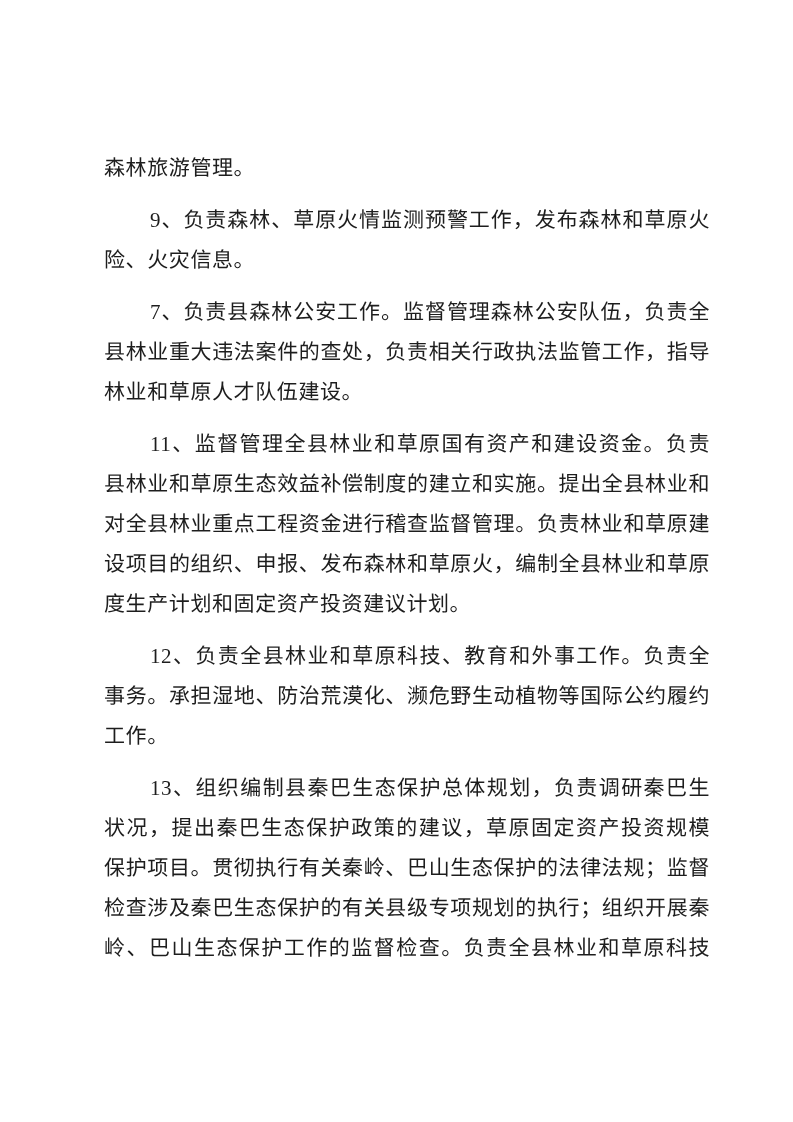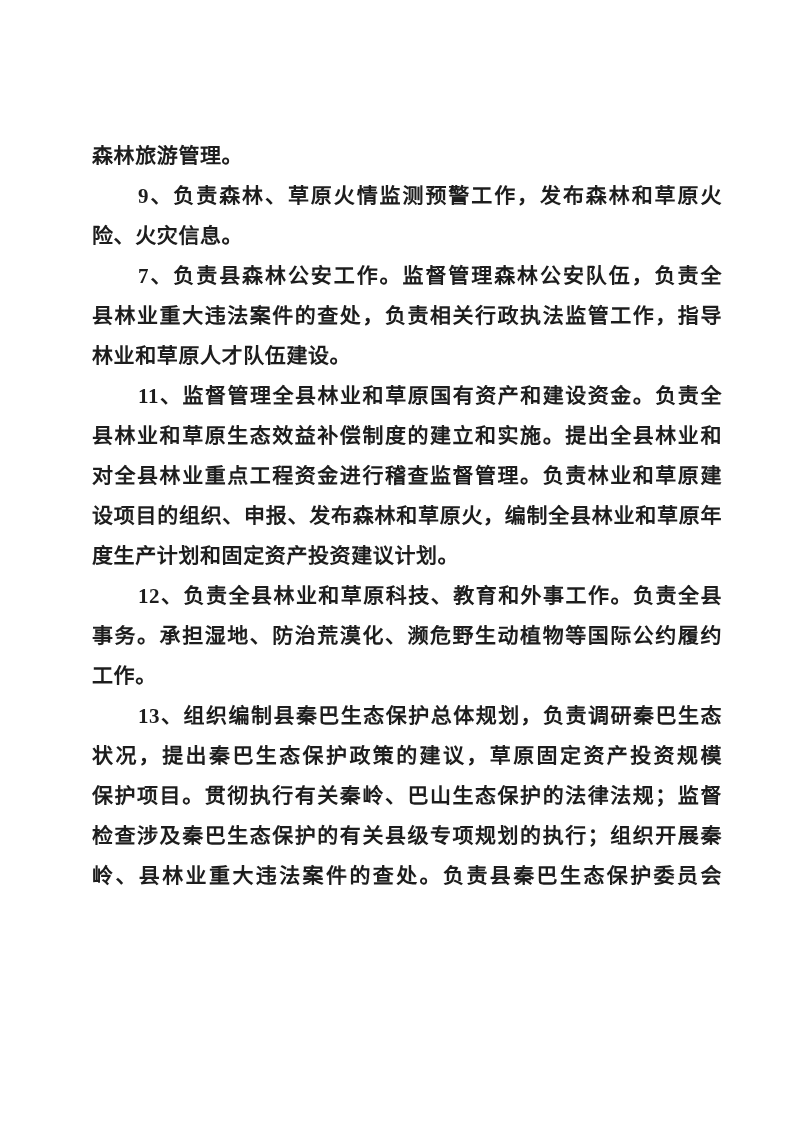--- a/index.html
+++ b/index.html
@@ -26,23 +26,22 @@
     left: 92px;
     top: 136px;
     width: 630px;
     font-family: "Liberation Serif", "DejaVu Serif", serif;
     font-size: 21px;
     letter-spacing: 0.6px;
     color: #1d1d1d;
     font-weight: 400;
   }
   .para {
-    margin: 0;
+    margin: 12px;
     padding: 0;
-    font-weight: bold;
   }
   .line {
     height: 40px;
     line-height: 40px;
     overflow: hidden;
     text-align: justify;
     text-align-last: justify;
     text-justify: inter-character;
   }
   .line.end {
@@ -85,17 +84,17 @@
       <div class="line lead">12、负责全县林业和草原科技、教育和外事工作。负责全县</div>
       <div class="line">事务。承担湿地、防治荒漠化、濒危野生动植物等国际公约履约</div>
       <div class="line end">工作。</div>
     </div>
 
     <div class="para">
       <div class="line lead">13、组织编制县秦巴生态保护总体规划，负责调研秦巴生态</div>
       <div class="line">状况，提出秦巴生态保护政策的建议，草原固定资产投资规模</div>
       <div class="line">保护项目。贯彻执行有关秦岭、巴山生态保护的法律法规；监督</div>
       <div class="line">检查涉及秦巴生态保护的有关县级专项规划的执行；组织开展秦</div>
-      <div class="line">岭、县林业重大违法案件的查处。负责县秦巴生态保护委员会</div>
+      <div class="line">岭、巴山生态保护工作的监督检查。负责全县林业和草原科技</div>
     </div>
 
   </div>
 </div>
 
 </body></html>

